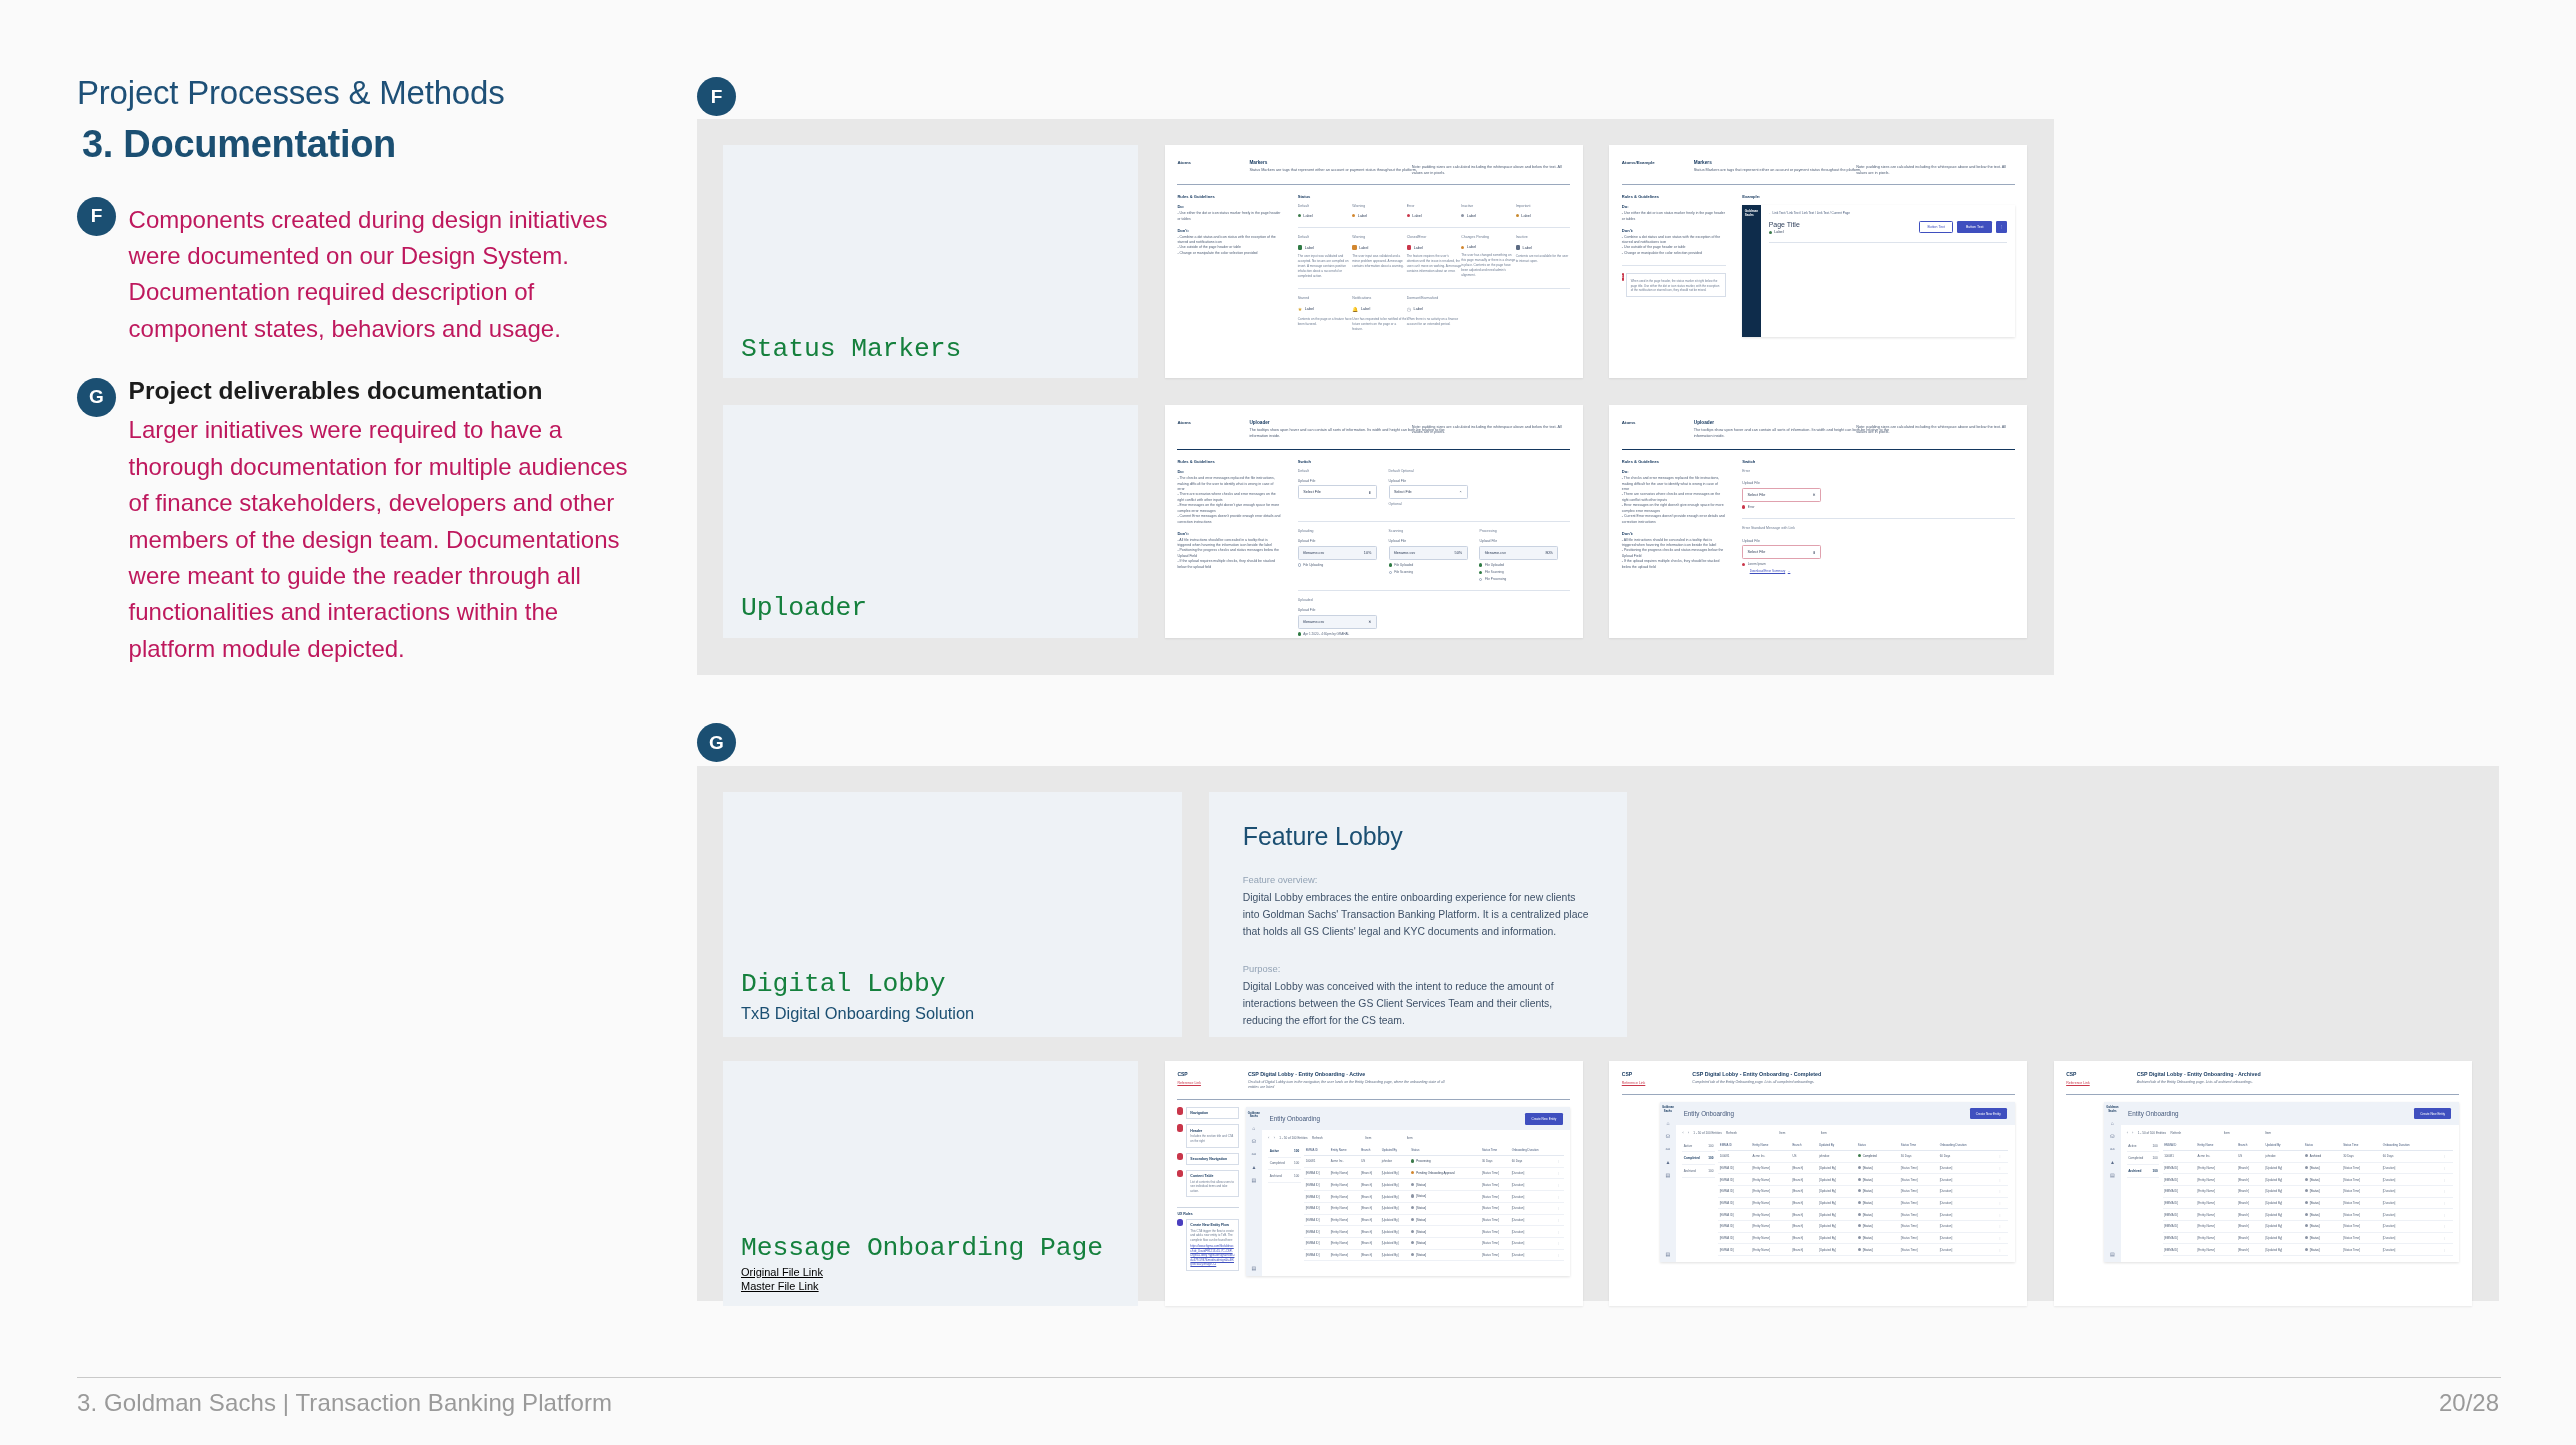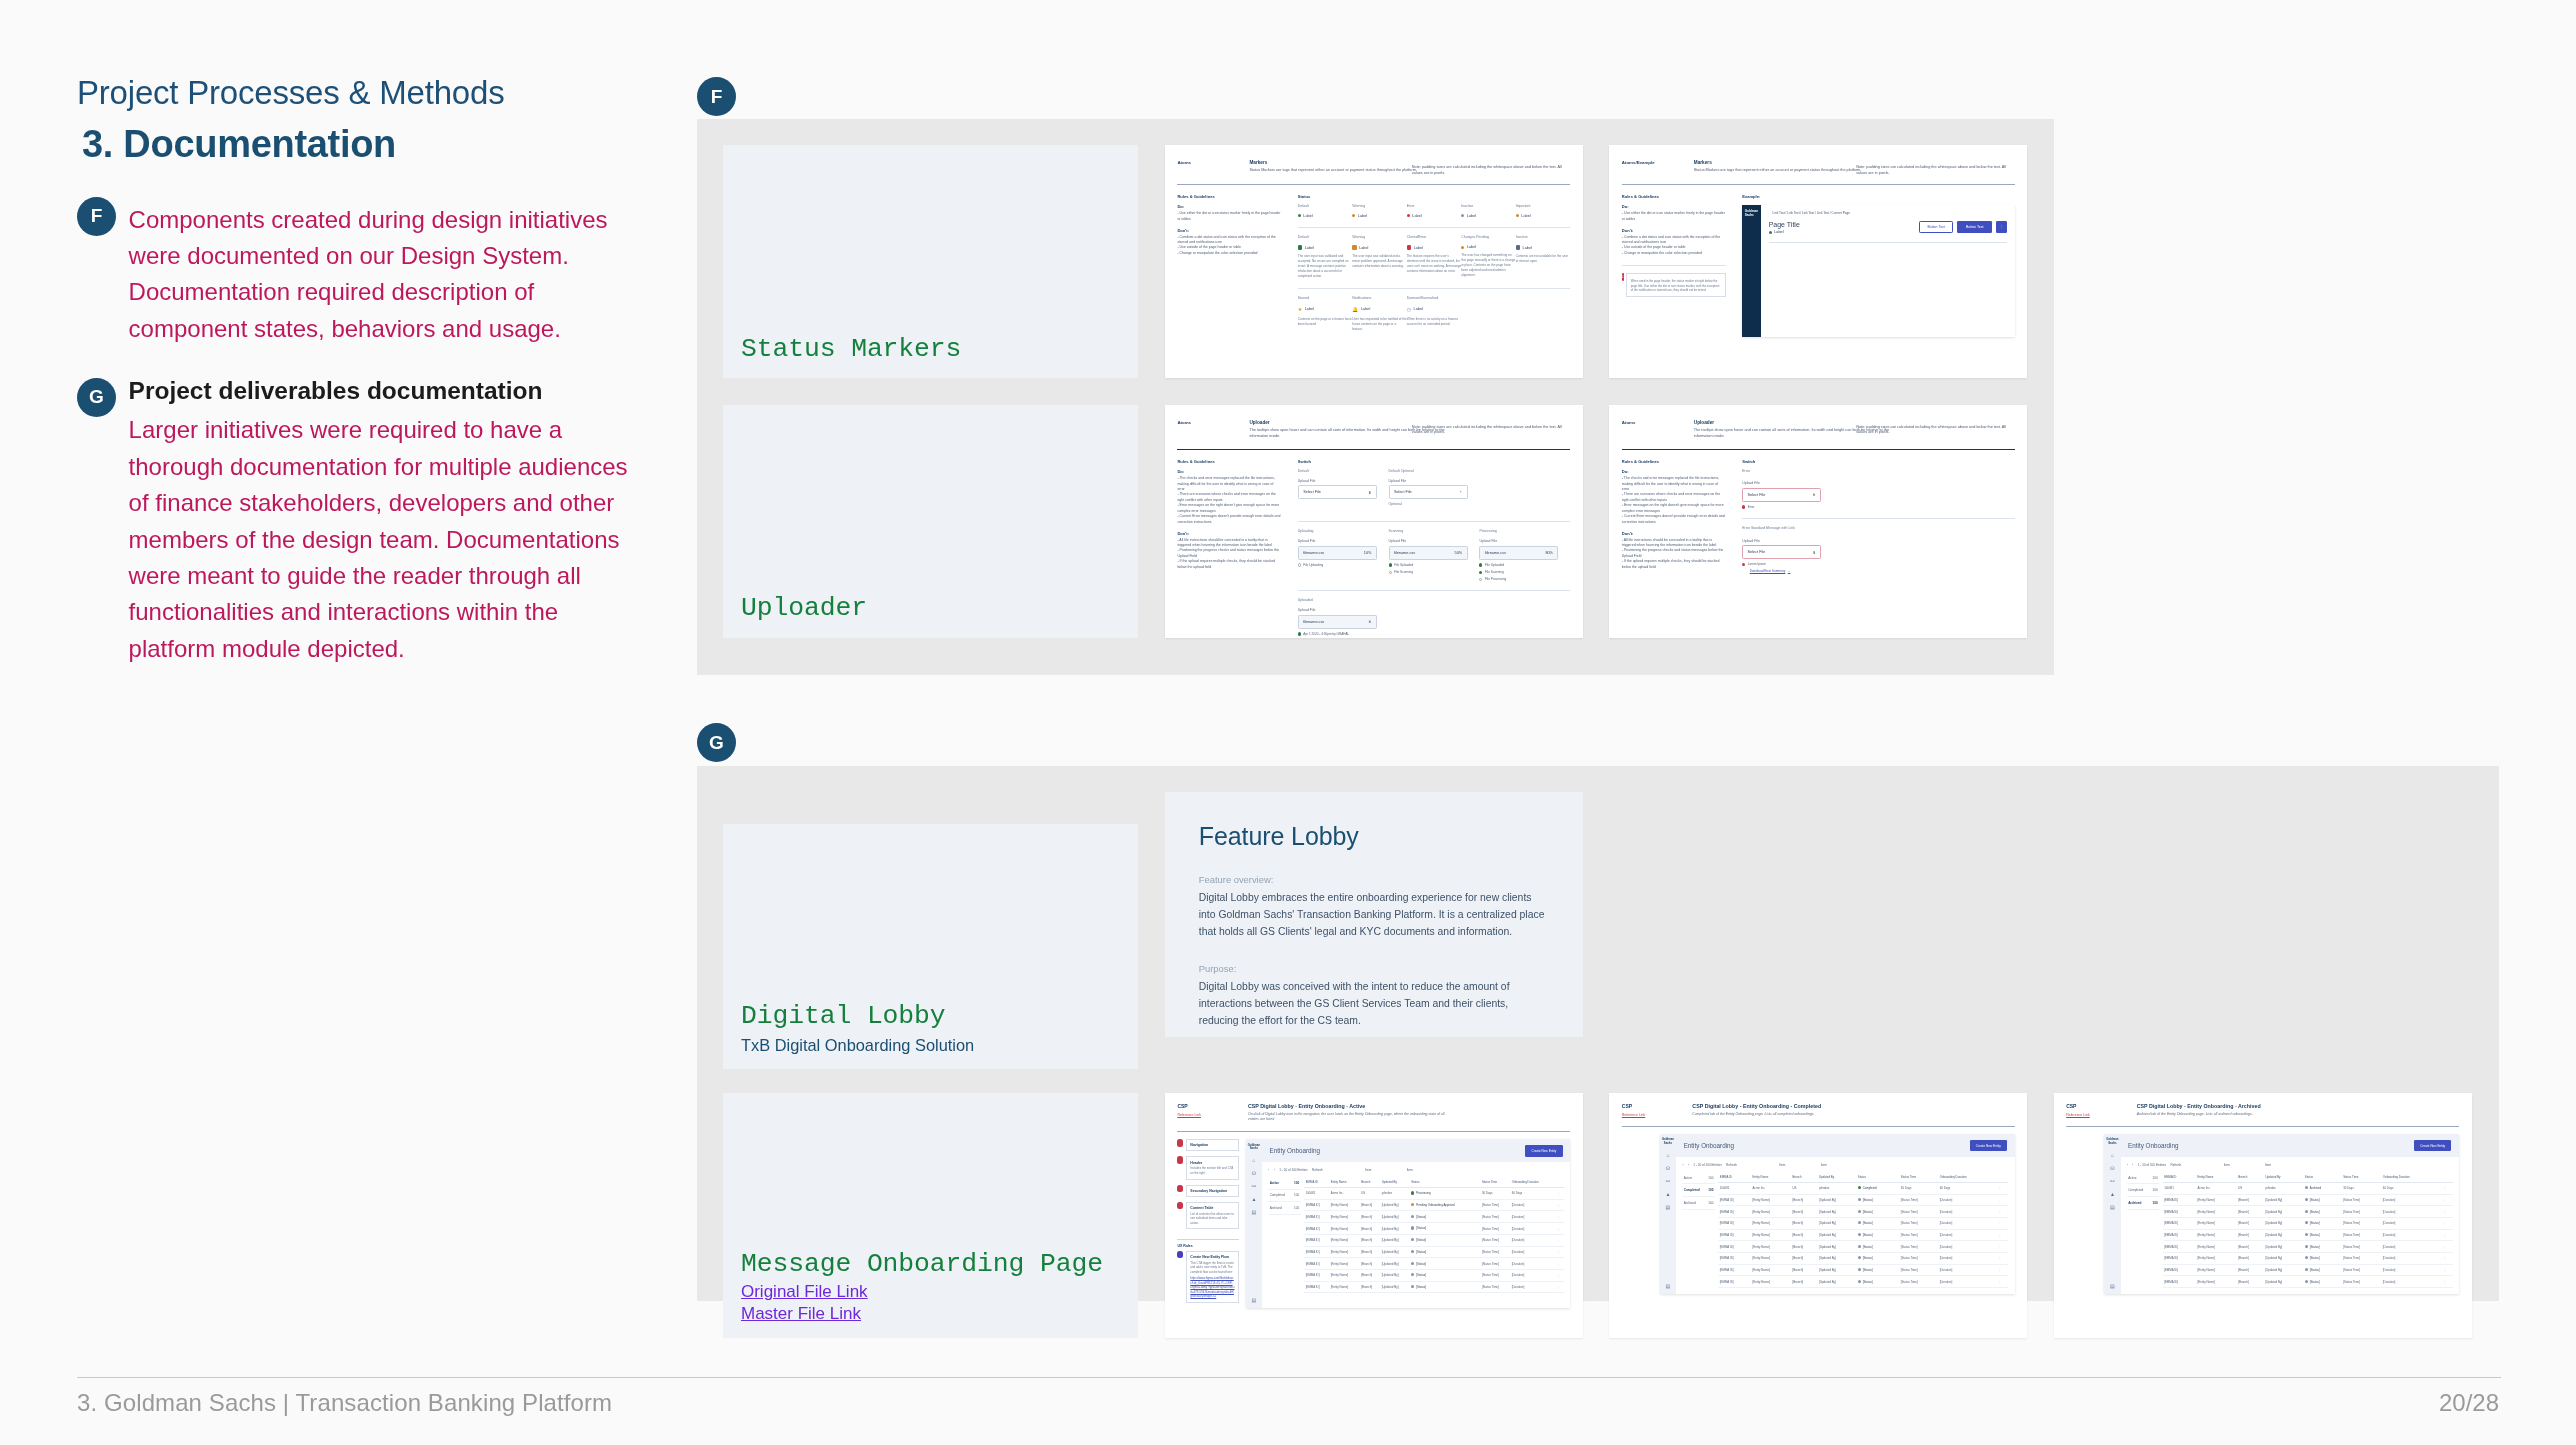--- a/index.html
+++ b/index.html
@@ -45,21 +45,21 @@
   .panel { position:absolute; background:#e8e8e8; }
 
   .grid-row { display:flex; gap:26.4px; }
   .card { background:#eef2f6; position:relative; overflow:hidden; }
 
   .card-label {
     position:absolute; left:17.6px; bottom:14px; right:12.6px;
   }
   .card-label .ttl { font-size:26.4px; color:#15803d; font-weight:400; letter-spacing:-0.1px; line-height:1.12;font-family:Liberation Mono, monospace; }
   .card-label .sub { font-size:16.4px; color:#1b4f72; font-weight:400; margin-top:4.4px; }
-  .card-label .lnk { font-size:17px; color:#6d28d9; text-decoration:underline; display:block; margin-top:2.5px; }
+  .card-label .lnk { font-size:11px; color:#000000; text-decoration:underline; display:block; margin-top:2.5px; }
 
   .shot { background:#fff; position:relative; overflow:hidden; box-shadow:0 0.6px 1.9px rgba(0,0,0,.08); }
 
   
   .mini { position:absolute; inset:0; padding:10px 12.6px; font-size:3.1px; color:#3c4a63; }
   .mini-top { display:flex; gap:19px; padding-top:5px; }
   .mini-cat { width:53px; font-size:4.4px; font-weight:700; color:#1b3a5c; flex:0 0 53px; }
   .mini-head { flex:1; }
   .mini-h { font-size:4.7px; font-weight:700; color:#14375e; margin-bottom:3.1px; }
   .mini-p { font-size:3.8px; line-height:1.5; color:#4b5a72; max-width:208px; }
@@ -586,21 +586,21 @@
       </div>
     </div>
   </div>
 </div>
 
 <div class="panel-badge" style="left:697px; top:723px;">G</div>
 <div class="panel" style="left:697px; top:766px; width:1802px; height:535px;">
   <div style="padding:26.4px; display:flex; flex-direction:column; gap:24px;">
 
     <div class="grid-row">
-      <div class="card" style="width:415px; height:245px;margin-top:32px;">
+      <div class="card" style="width:459px; height:245px;">
         <div class="card-label">
           <div class="ttl">Digital Lobby</div>
           <div class="sub">TxB Digital Onboarding Solution</div>
         </div>
       </div>
       <div class="card" style="width:418px; height:245px;">
         <div class="fi">
           <h2>Feature Lobby</h2>
           <div class="cap">Feature overview:</div>
           <p>Digital Lobby embraces the entire onboarding experience for new clients into Goldman Sachs'  Transaction Banking Platform. It is a centralized place that holds all GS Clients' legal and KYC documents and information.</p>

